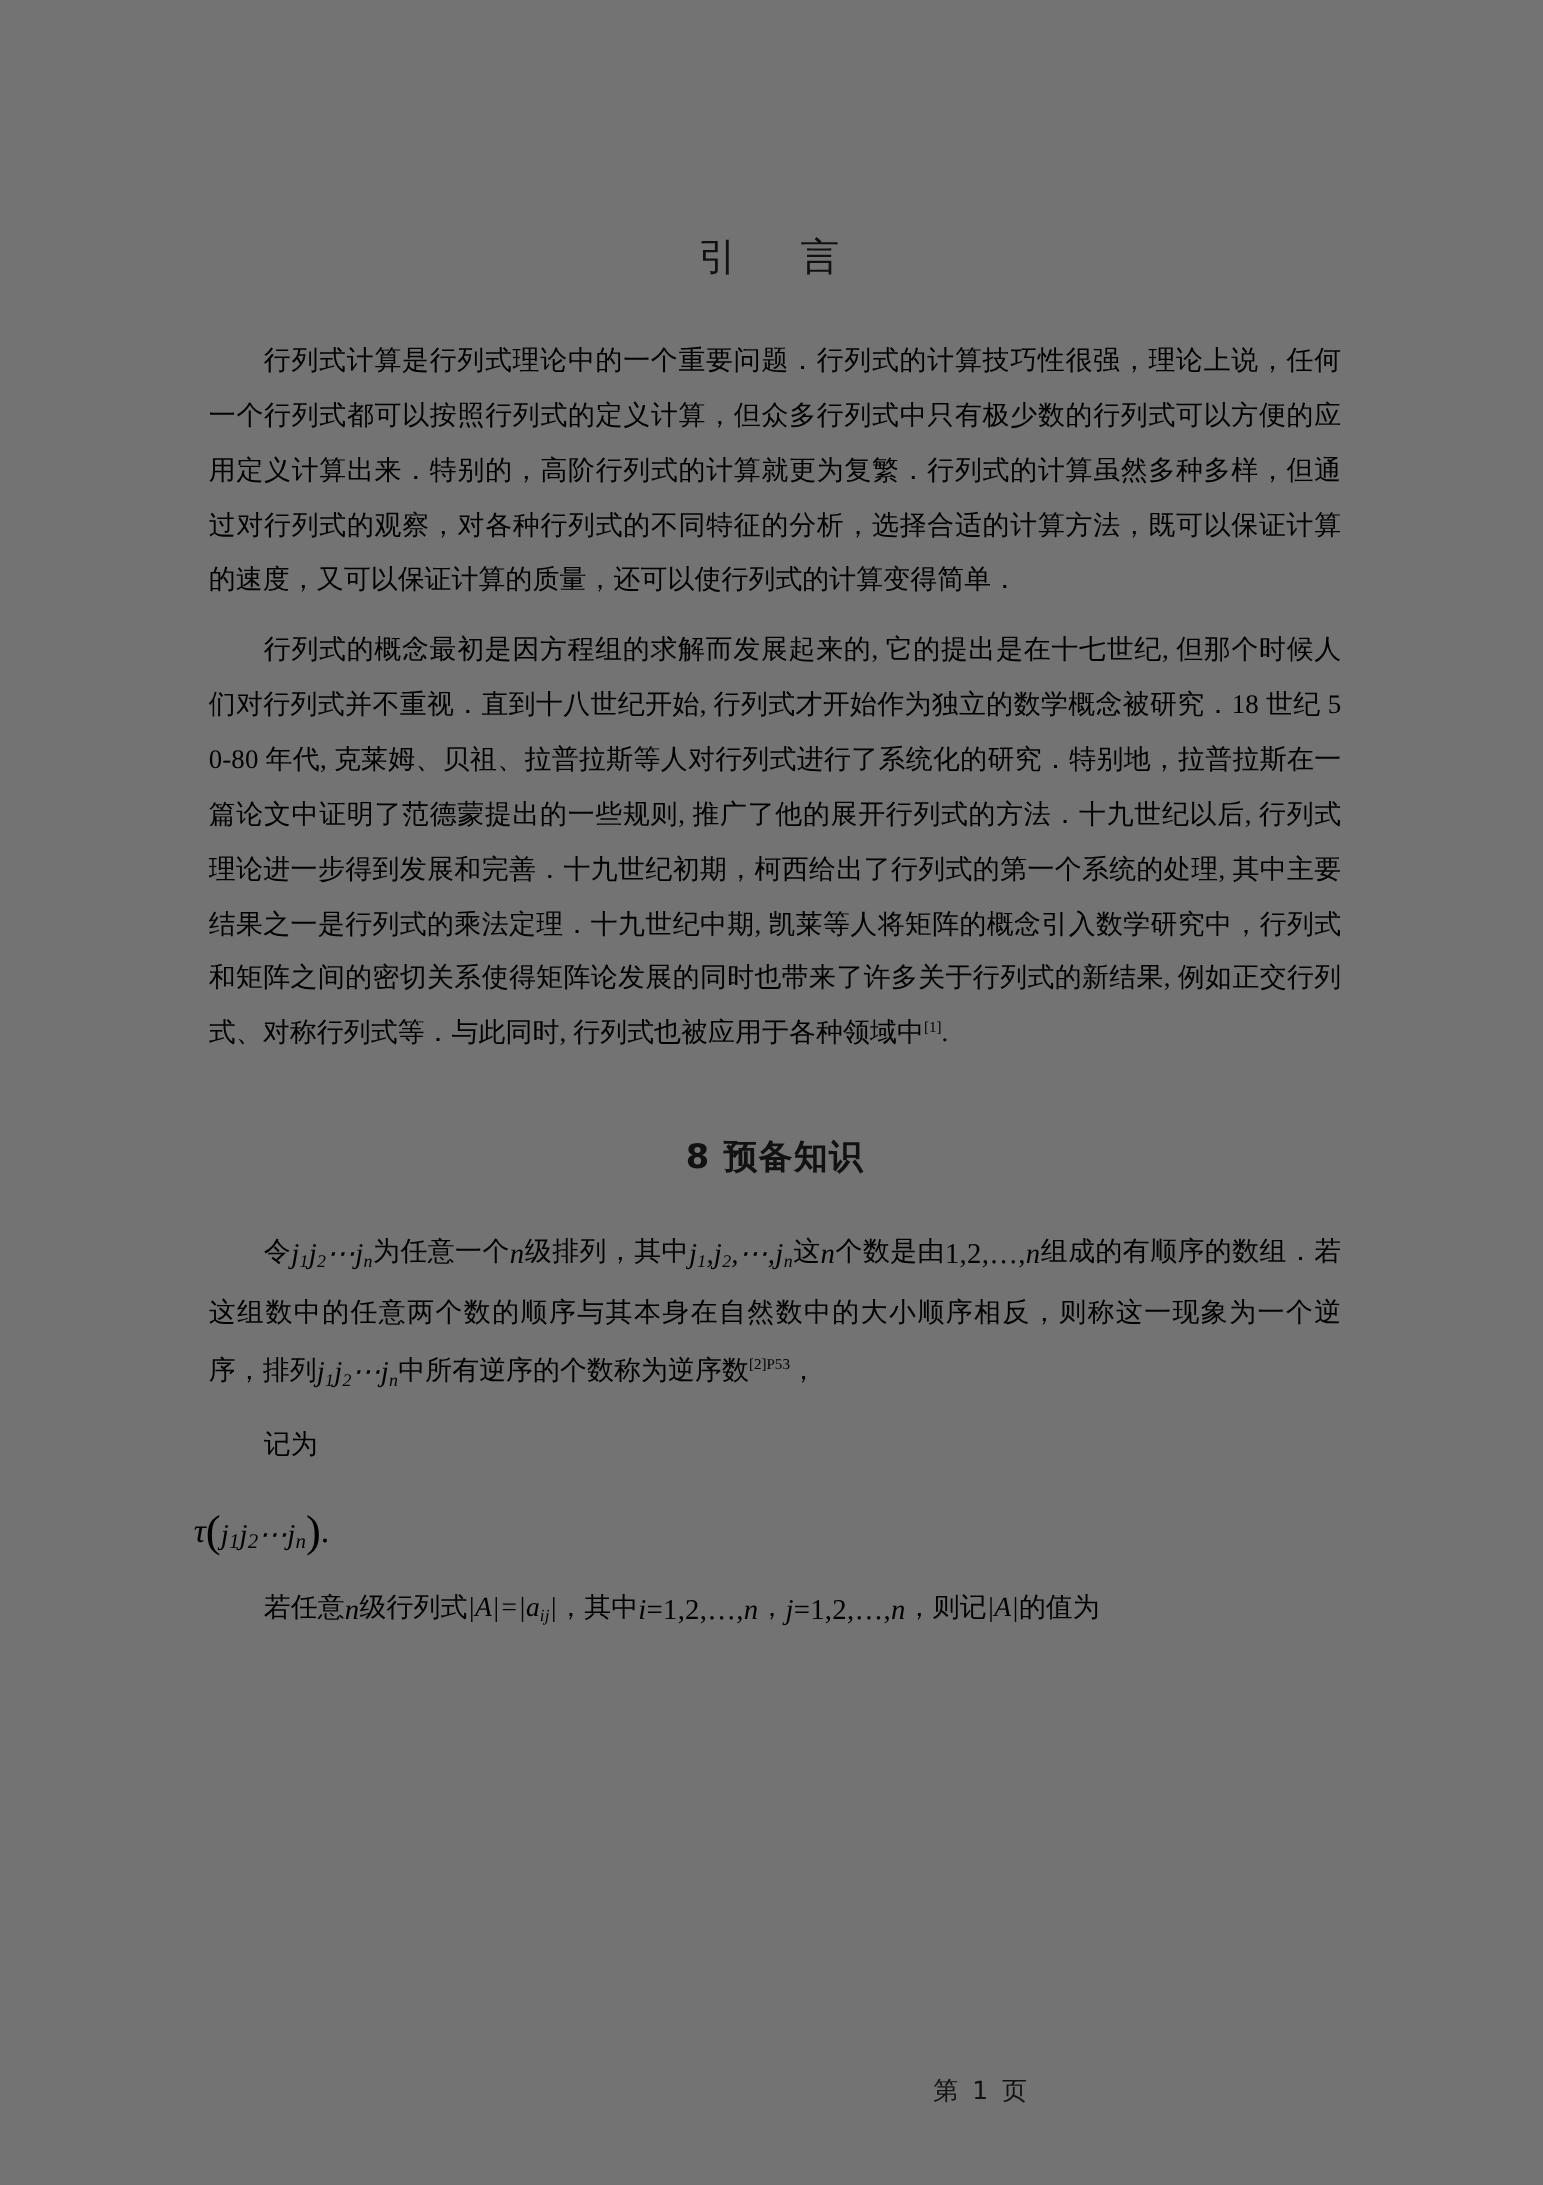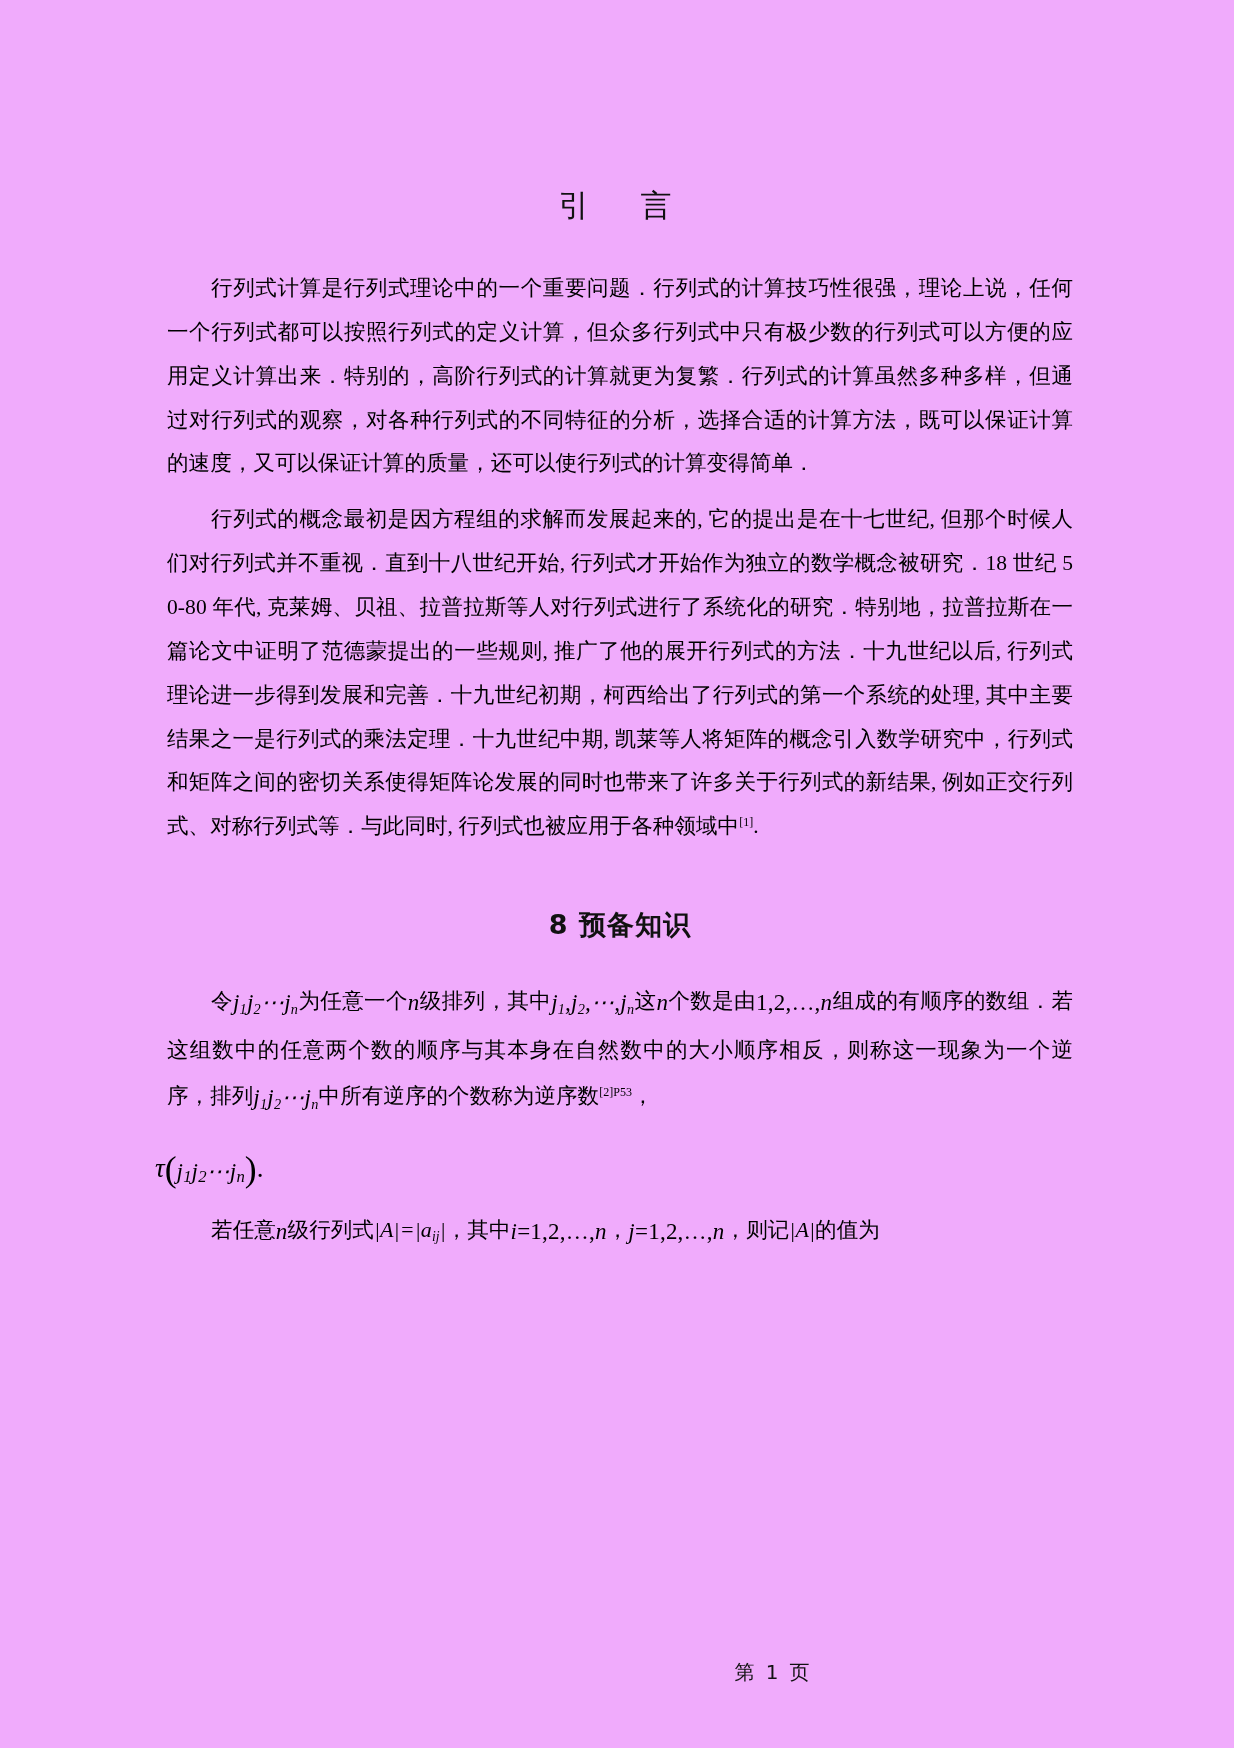--- a/index.html
+++ b/index.html
@@ -9,21 +9,21 @@
   }
   body {
     font-family: "Liberation Serif", "DejaVu Serif", serif;
     color: #000000;
   }
   .page {
     position: relative;
     width: 1234px;
     height: 1748px;
     margin: 0 auto;
-    background: #f0abfc;
+    background: #737373;
     overflow: hidden;
     box-sizing: border-box;
   }
   .content {
     position: absolute;
     left: 155px;
     top: 0;
     width: 930px;
   }
   .doc-title {
@@ -100,21 +100,21 @@
   .para.p-indent1 {
     text-indent: 2.05em;
   }
   .abs {
     font-style: italic;
     font-size: 22px;
   }
   .footer {
     position: absolute;
     left: 0;
-    right: 12px;
+    right: 0;
     bottom: 62px;
     text-align: right;
     padding-right: 410px;
     font-size: 20px;
     font-family: "DejaVu Sans", "Liberation Sans", sans-serif;
     color: #111;
     letter-spacing: 0.12em;
   }
 </style>
 </head>
@@ -128,20 +128,21 @@
 
     <p class="para p-first">行列式计算是行列式理论中的一个重要问题．行列式的计算技巧性很强，理论上说，任何一个行列式都可以按照行列式的定义计算，但众多行列式中只有极少数的行列式可以方便的应用定义计算出来．特别的，高阶行列式的计算就更为复繁．行列式的计算虽然多种多样，但通过对行列式的观察，对各种行列式的不同特征的分析，选择合适的计算方法，既可以保证计算的速度，又可以保证计算的质量，还可以使行列式的计算变得简单．</p>
 
     <p class="para"><span>行列式的概念最初是因方程组的求解而发展起来的, 它的提出是在十七世纪, 但那个时候人们对行列式并不重视．直到十八世纪开始, 行列式才开始作为独立的数学概念被研究．18 世纪 50-80 年代, 克莱姆、贝祖、拉普拉斯等人对行列式进行了系统化的研究．特别地，拉普拉斯在一篇论文中证明了范德蒙提出的一些规则, 推广了他的展开行列式的方法．十九世纪以后, 行列式理论进一步得到发展和完善．十九世纪初期，柯西给出了行列式的第一个系统的处理, 其中主要结果之一是行列式的乘法定理．十九世纪中期, 凯莱等人将矩阵的概念引入数学研究中，行列式和矩阵之间的密切关系使得矩阵论发展的同时也带来了许多关于行列式的新结果, 例如正交行列式、对称行列式等．与此同时, 行列式也被应用于各种领域中</span><sup class="ref">[1]</sup><span>.</span></p>
 
 
     <h2 class="section-heading">8  预备知识</h2>
 
     <p class="para p-math"><span>令</span><span class="mrow mi"><span>j</span><sub class="msub">1</sub><span>j</span><sub class="msub">2</sub><span>⋯</span><span>j</span><sub class="msub">n</sub></span><span>为任意一个</span><span class="mi">n</span><span>级排列，其中</span><span class="mrow mi"><span>j</span><sub class="msub">1</sub><span>,</span><span>j</span><sub class="msub">2</sub><span>,</span><span>⋯</span><span>,</span><span>j</span><sub class="msub">n</sub></span><span>这</span><span class="mi">n</span><span>个数是由</span><span class="mrow mi"><span style="font-style:normal">1,2,…,</span><span>n</span></span><span>组成的有顺序的数组．若这组数中的任意两个数的顺序与其本身在自然数中的大小顺序相反，则称这一现象为一个逆序，排列</span><span class="mrow mi"><span>j</span><sub class="msub">1</sub><span>j</span><sub class="msub">2</sub><span>⋯</span><span>j</span><sub class="msub">n</sub></span><span>中所有逆序的个数称为逆序数</span><sup class="ref">[2]P53</sup><span>，</span></p>
 
+    <p class="para p-indent1">记为</p>
 
     <div class="formula-line"><span class="tau">τ</span><span class="paren">(</span><span class="mi">j</span><sub class="msub">1</sub><span class="mi">j</span><sub class="msub">2</sub><span class="mi">⋯</span><span class="mi">j</span><sub class="msub">n</sub><span class="paren">)</span><span>.</span></div>
 
     <p class="para p-indent1"><span>若任意</span><span class="mi">n</span><span>级行列式</span><span class="mrow abs"><span>|A|</span><span>=</span><span>|a</span><sub class="msub">ij</sub><span>|</span></span><span>，其中</span><span class="mrow mi"><span>i</span><span style="font-style:normal">=1,2,…,</span><span>n</span></span><span>，</span><span class="mrow mi"><span>j</span><span style="font-style:normal">=1,2,…,</span><span>n</span></span><span>，则记</span><span class="abs">|A|</span><span>的值为</span></p>
 
   </div>
 
   <div class="footer">第 1 页</div>
 
 </div>

